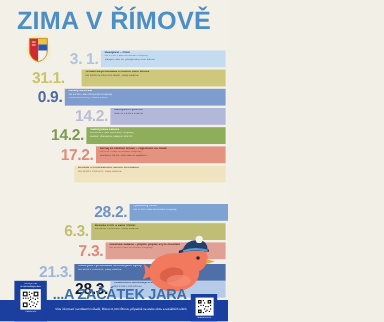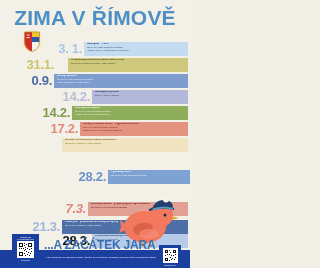--- a/index.html
+++ b/index.html
@@ -198,22 +198,32 @@
       <div class="date" style="right:126px;color:#6d92c9;">28.2.</div>
       <div class="band" style="left:66px;width:122px;background:#7ea3d3;">
         <div class="txt">
           <span class="t1" style="color:#ffffff;">Pyžamový večer</span>
           <span class="t2" style="color:#f1f6fd;">Od 17:00 v sále Římovské hospody</span>
           <span class="t3" style="color:#f1f6fd;"></span>
         </div>
       </div>
     </div>
 
-
-    <div class="row" style="top:162px;left:0;width:190px;font-style:italic;">
+    <div class="row" style="top:146px;left:0;width:190px;">
+      <div class="date" style="right:116px;color:#c2c06d;">6.3.</div>
+      <div class="band" style="left:76px;width:112px;background:#bfbe74;">
+        <div class="txt">
+          <span class="t1" style="color:#3b3a12;">Beseda o hře a Janu Vrbovi</span>
+          <span class="t2" style="color:#46441a;">Od 18:00 v knihovně, vstup zdarma</span>
+          <span class="t3" style="color:#46441a;"></span>
+        </div>
+      </div>
+    </div>
+
+    <div class="row" style="top:162px;left:0;width:190px;">
       <div class="date" style="right:104px;color:#e0897a;">7.3.</div>
       <div class="band" style="left:88px;width:100px;background:#e0a093;">
         <div class="txt">
           <span class="t1" style="color:#5e2015;">Josefská zábava – přijďte popřát svým Josefům</span>
           <span class="t2" style="color:#6a291d;">Od 20:00 v sále Římovské hospody</span>
           <span class="t3" style="color:#6a291d;"></span>
         </div>
       </div>
     </div>
 

